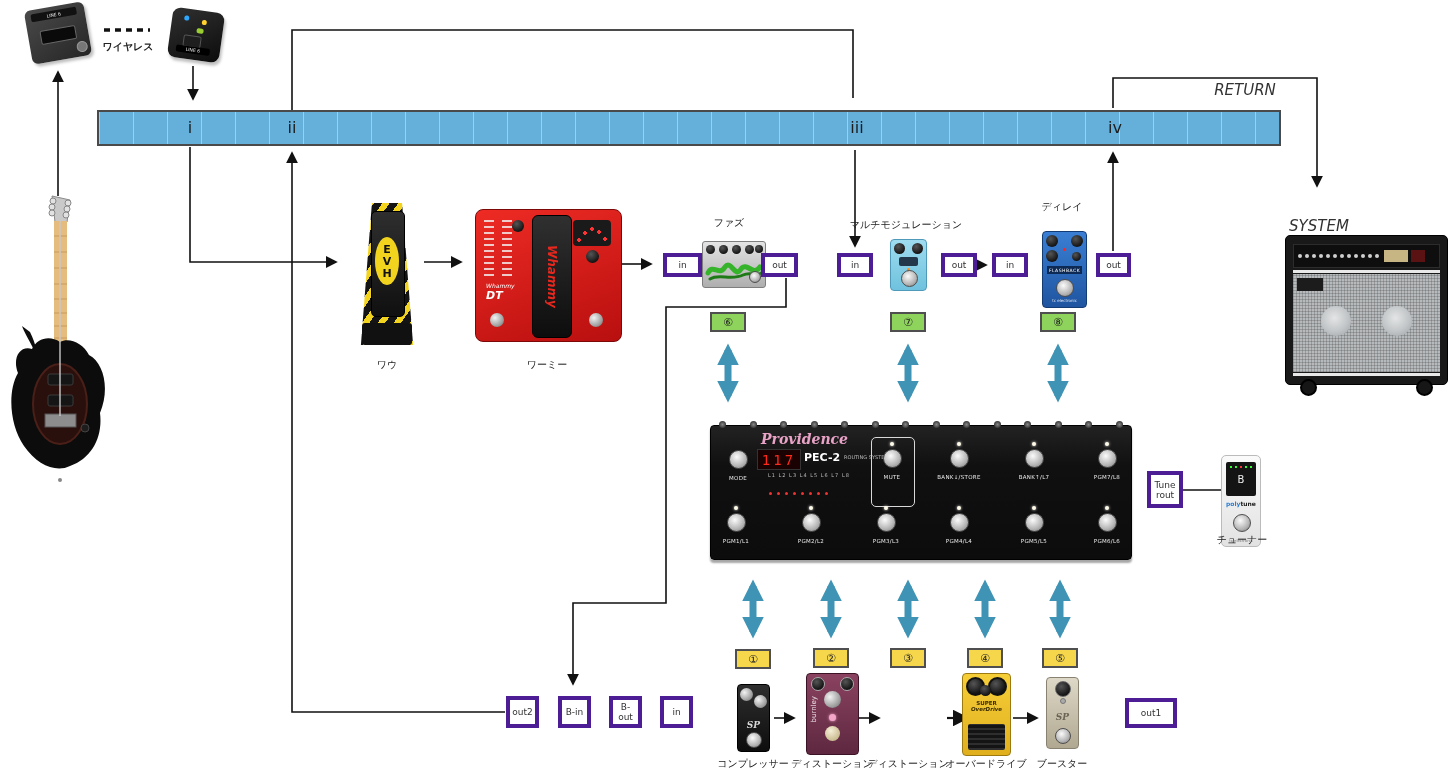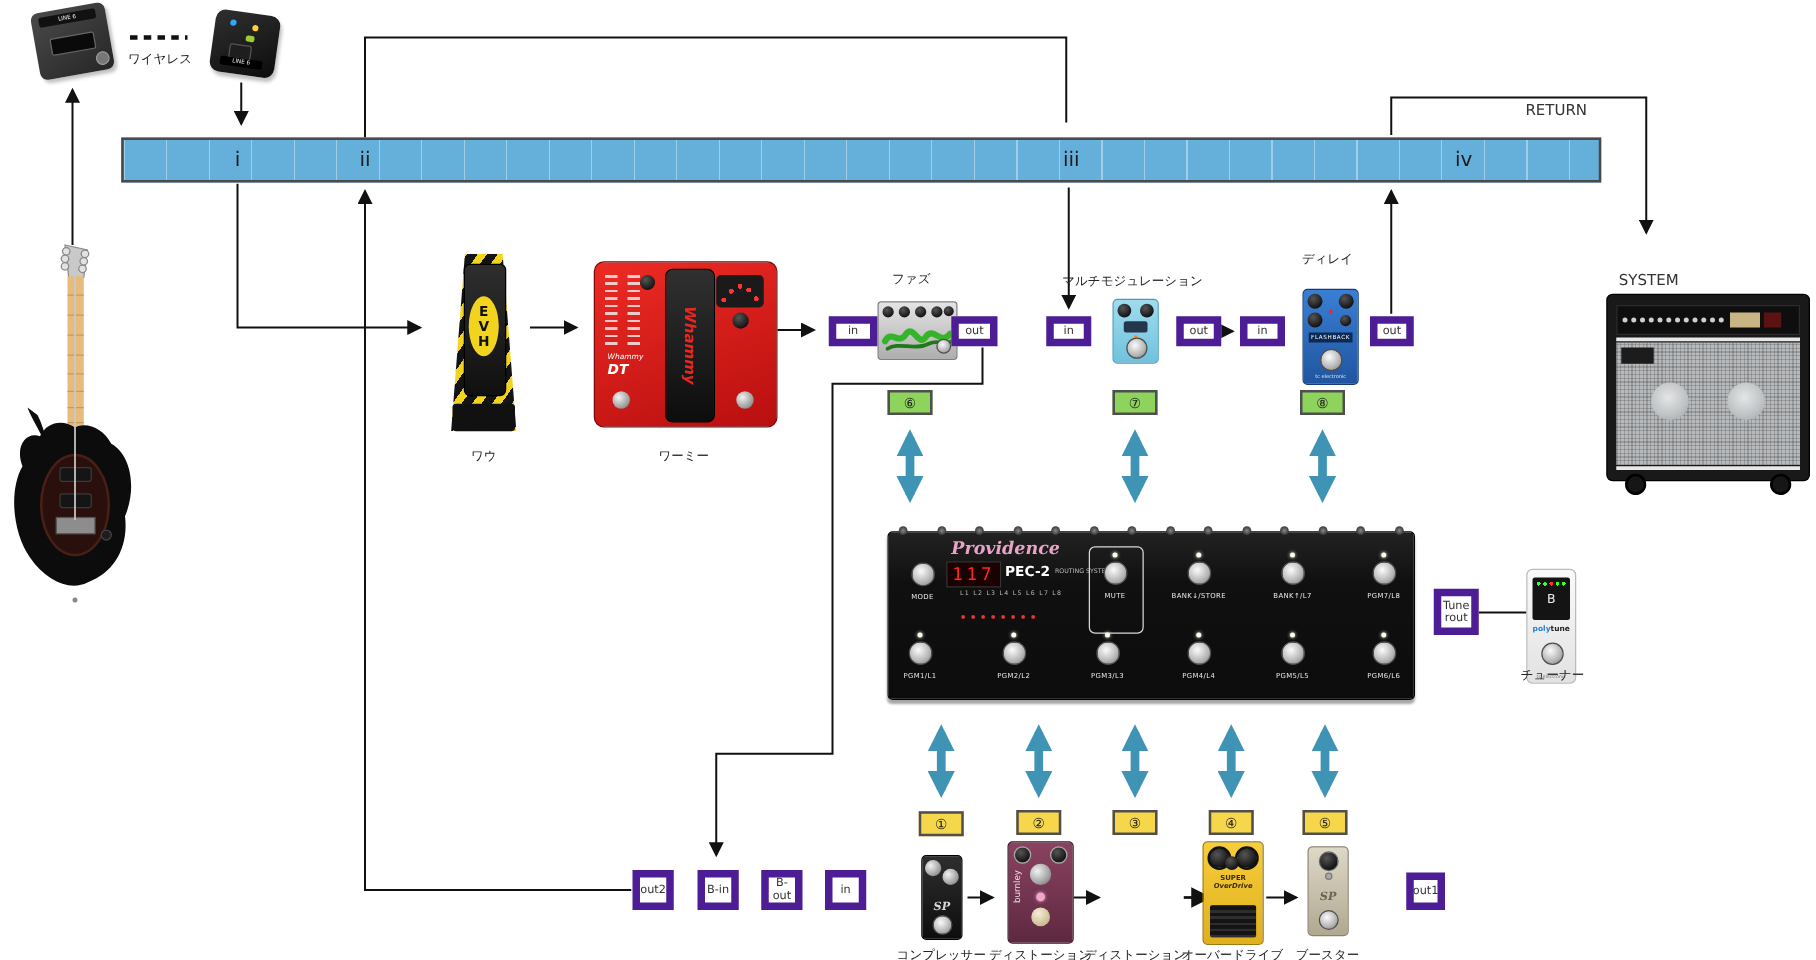--- a/index.html
+++ b/index.html
@@ -8,31 +8,31 @@
   .abs{position:absolute;}
   svg.wires{position:absolute;left:0;top:0;width:1453px;height:768px;pointer-events:none;}
   
   .jbox{position:absolute;left:97px;top:110px;width:1184px;height:36px;box-sizing:border-box;
         background:#65b0da;border:2.5px solid #4a4a4a;
         background-image:repeating-linear-gradient(90deg,rgba(255,255,255,.38) 0 1px,transparent 1px 34px);}
   .jbox span{position:absolute;top:0;height:31px;line-height:31px;transform:translateX(-50%);color:#1c1c1c;}
   .jroman{font-size:16px;}
   .jtitle{font-size:17px;letter-spacing:2px;}
   
-  .box{position:absolute;background:#fff;border:6px solid #4c1d95;box-sizing:border-box;
+  .box{position:absolute;background:#fff;border:4px solid #4c1d95;box-sizing:border-box;
        display:flex;flex-direction:column;align-items:center;justify-content:center;
        font-size:9px;line-height:10px;color:#333;}
   
   .tag{position:absolute;width:36px;height:20px;box-sizing:border-box;border:2px solid #4f4f4f;
        display:flex;align-items:center;justify-content:center;font-size:11px;color:#222;}
   .tag.green{background:#8ed45c;}
   .tag.yellow{background:#f6d74b;}
   
   .lbl{position:absolute;font-size:10px;color:#222;white-space:nowrap;transform:translateX(-50%);}
-  .lbl.sm{font-size:12px;color:#333;}
+  .lbl.sm{font-size:15px;color:#333;font-style:italic;}
   
   .knob{position:absolute;border-radius:50%;background:radial-gradient(circle at 35% 35%,#f2f2f2,#9c9c9c 65%,#5d5d5d);}
   .dknob{position:absolute;border-radius:50%;background:radial-gradient(circle at 38% 32%,#555,#151515 70%);}
   .fsw{position:absolute;border-radius:50%;border:1px solid #4e4e4e;
        background:radial-gradient(circle at 40% 35%,#fbfbfb,#b5b5b5 60%,#787878);}
   .led{position:absolute;border-radius:50%;}
   
   .pec{position:absolute;left:710px;top:425px;width:420px;height:133px;background:linear-gradient(#222,#101010 30%,#0c0c0c);
        border-radius:4px;border:1px solid #000;box-shadow:0 3px 2px rgba(0,0,0,.35);}
   .pec .logo{position:absolute;left:50px;top:5px;font-family:"DejaVu Serif",serif;font-style:italic;
@@ -132,21 +132,21 @@
   </div>
   <div class="abs" style="left:170px;top:10px;width:52px;height:50px;transform:rotate(8deg);background:linear-gradient(150deg,#303030,#0c0c0c);border-radius:8px;box-shadow:2px 3px 3px rgba(0,0,0,.25);">
     <div class="abs led" style="left:12px;top:7px;width:5px;height:5px;background:#2ea8ff;"></div>
     <div class="abs led" style="left:30px;top:9px;width:5px;height:5px;background:#ffd22e;"></div>
     <div class="abs led" style="left:26px;top:18px;width:7px;height:5px;background:#9acd32;border-radius:2px;"></div>
     <div class="abs" style="left:14px;top:26px;width:16px;height:10px;background:#1e1e1e;border:1px solid #555;border-radius:2px;"></div>
     <div class="abs" style="left:8px;bottom:6px;width:34px;height:7px;background:#000;border-radius:2px;display:flex;align-items:center;justify-content:center;">
       <span class="devlbl">LINE 6</span>
     </div>
   </div>
-  <div class="lbl" style="left:128px;top:40px;">ワイヤレス</div>
+  <div class="lbl" style="left:128px;top:40px;font-weight:bold;">ワイヤレス</div>
 
   <svg class="abs" style="left:10px;top:192px;" width="105" height="300" viewBox="0 0 105 300">
     <path d="M42,4 L60,8 L57,30 L45,30 Z" fill="#c9c9c9" stroke="#8a8a8a"></path>
     <circle cx="43" cy="9" r="3" fill="#e2e2e2" stroke="#888"></circle>
       <circle cx="42" cy="15" r="3" fill="#e2e2e2" stroke="#888"></circle>
     <circle cx="42" cy="21" r="3" fill="#e2e2e2" stroke="#888"></circle>
       <circle cx="58" cy="11" r="3" fill="#e2e2e2" stroke="#888"></circle>
     <circle cx="57" cy="17" r="3" fill="#e2e2e2" stroke="#888"></circle>
       <circle cx="56" cy="23" r="3" fill="#e2e2e2" stroke="#888"></circle>
     <rect x="44" y="29" width="13" height="126" fill="#e5bc7e"></rect>
@@ -259,21 +259,21 @@
     </div>
   </div>
   <div class="box" style="left:1096px;top:253px;width:35px;height:24px;">
     <span>out</span>
     </div>
 
   <div class="jbox">
     <span class="jroman" style="left:91px;">i</span>
     <span class="jroman" style="left:193px;">ii</span>
     <span class="jroman" style="left:758px;">iii</span>
-    <span class="jroman" style="left:1072px;">iv</span>
+    <span class="jroman" style="left:1016px;">iv</span>
   </div>
 
   <div class="lbl sm" style="left:1245px;top:81px;">RETURN</div>
   <div class="lbl sm" style="left:1319px;top:217px;">SYSTEM</div>
   <div class="amp">
     <div class="panel">
       <i></i>
         <i></i>
         <i></i>
         <i></i>
@@ -409,21 +409,21 @@
   <div class="box" style="left:558px;top:696px;width:33px;height:32px;">
     <span>B-in</span>
     </div>
   <div class="box" style="left:609px;top:696px;width:33px;height:32px;">
     <span>B-</span>
       <span>out</span>
     </div>
   <div class="box" style="left:660px;top:696px;width:33px;height:32px;">
     <span>in</span>
     </div>
-  <div class="box" style="left:1125px;top:698px;width:31px;height:30px;justify-content:center;">
+  <div class="box" style="left:1125px;top:698px;width:52px;height:30px;justify-content:center;">
     <span>out1</span>
     </div>
 
   <div class="abs" style="left:737px;top:684px;width:31px;height:66px;background:linear-gradient(#2e2e2e,#0d0d0d);border:1px solid #000;border-radius:4px;">
     <div class="knob" style="left:2px;top:3px;width:13px;height:13px;"></div>
     <div class="knob" style="right:2px;top:10px;width:13px;height:13px;"></div>
     <div class="abs" style="left:0;top:28px;width:31px;text-align:center;">
       <span style="font-family:'DejaVu Serif',serif;font-style:italic;font-weight:bold;font-size:9px;color:#d8d8d8;">SP</span>
     </div>
     <div class="fsw" style="left:8px;bottom:3px;width:14px;height:14px;"></div>

